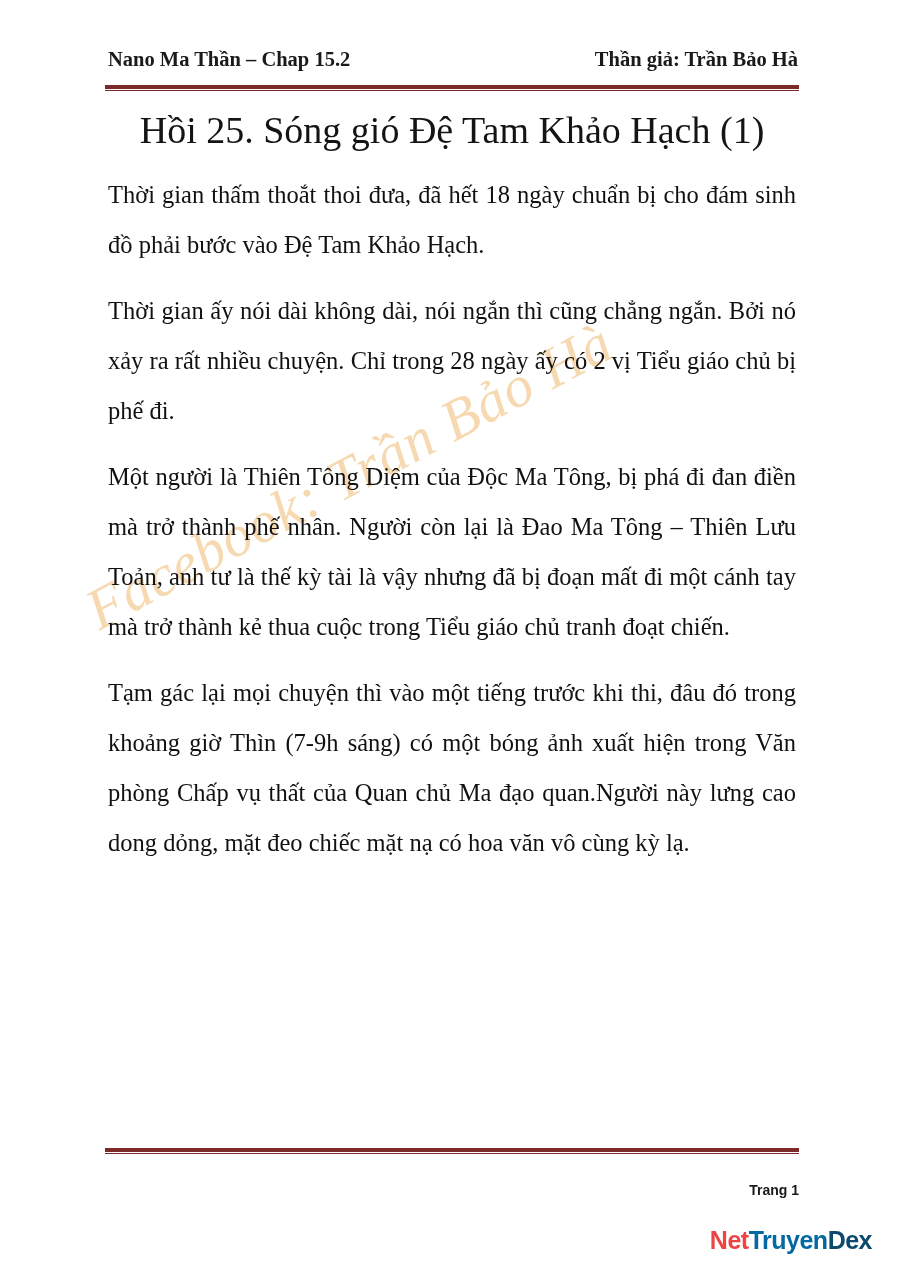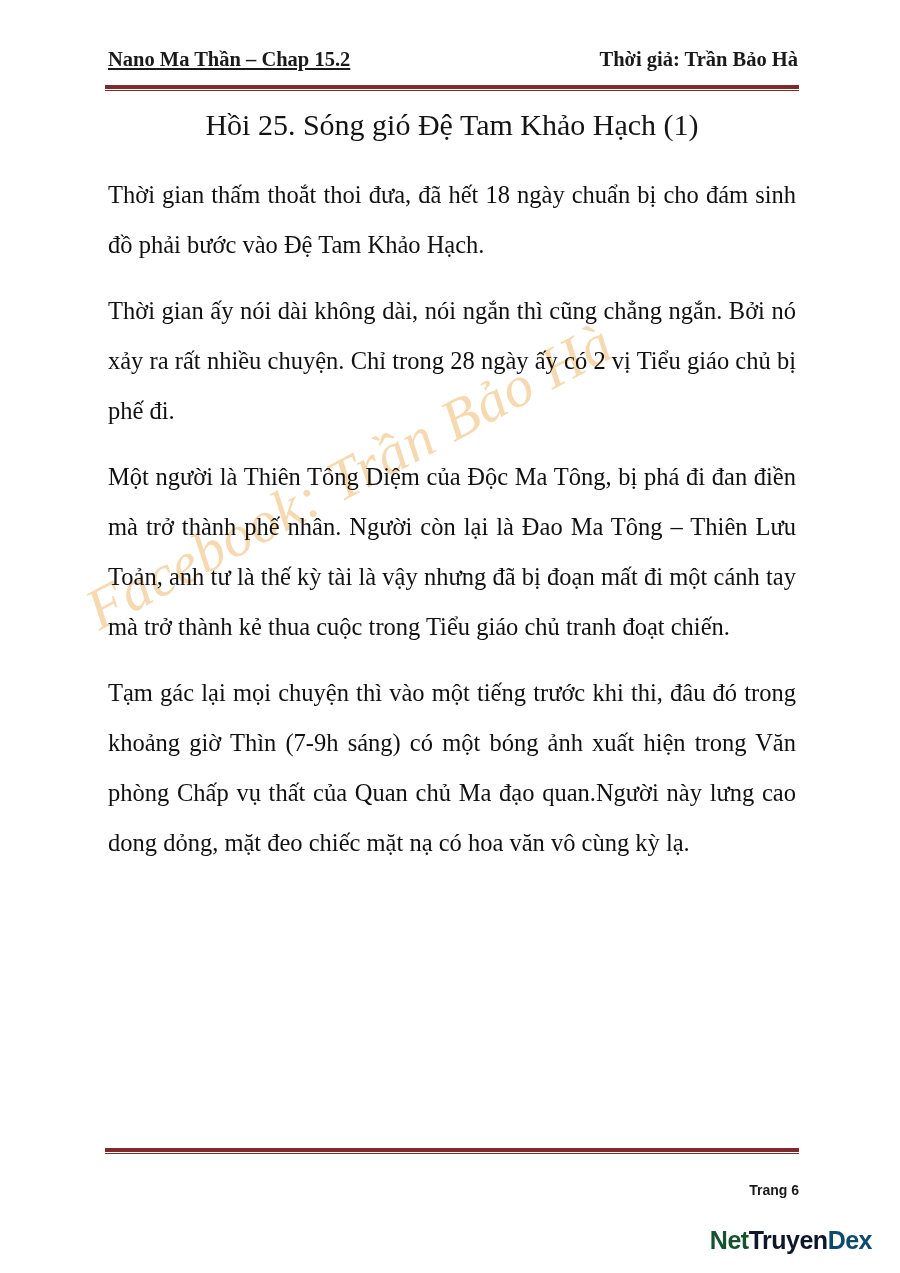--- a/index.html
+++ b/index.html
@@ -56,21 +56,21 @@
     width: 690px;
     display: flex;
     justify-content: space-between;
     align-items: baseline;
     font-family: "Liberation Serif", serif;
     font-size: 20.5px;
     font-weight: bold;
     color: #1a1a1a;
     z-index: 3;
   }
-  .header-left { white-space: nowrap; text-decoration: underline; }
+  .header-left { white-space: nowrap; }
   .header-right { white-space: nowrap; }
 
   .header-rule {
     position: absolute;
     left: 105px;
     top: 85px;
     width: 694px;
     height: 4px;
     background: #7d2a2a;
     z-index: 3;
@@ -86,21 +86,21 @@
   }
 
   
   .doc-title {
     position: absolute;
     left: 105px;
     top: 108px;
     width: 694px;
     text-align: center;
     font-family: "Liberation Serif", serif;
-    font-size: 30px;
+    font-size: 38px;
     color: #141414;
     z-index: 3;
   }
 
   
   .body-text {
     position: absolute;
     left: 108px;
     top: 170px;
     width: 688px;
@@ -154,50 +154,50 @@
     position: absolute;
     right: 28px;
     bottom: 18px;
     font-family: "Liberation Sans", sans-serif;
     font-size: 25px;
     font-weight: bold;
     letter-spacing: -0.5px;
     z-index: 4;
     white-space: nowrap;
   }
-  .brand .b-net { color: #14532d; }
-  .brand .b-truyen { color: #0f172a; }
+  .brand .b-net { color: #ef4444; }
+  .brand .b-truyen { color: #0369a1; }
   .brand .b-dex { color: #0c4a6e; }
 </style>
 </head>
 <body>
 
 <div class="page">
 
   <div class="watermark">
     <div class="watermark-text">Facebook: Trần Bảo Hà</div>
   </div>
 
   <div class="header">
     <span class="header-left">Nano Ma Thần – Chap 15.2</span>
-    <span class="header-right">Thời giả: Trần Bảo Hà</span>
+    <span class="header-right">Thần giả: Trần Bảo Hà</span>
   </div>
   <div class="header-rule"></div>
   <div class="header-rule-thin"></div>
 
   <div class="doc-title">Hồi 25. Sóng gió Đệ Tam Khảo Hạch (1)</div>
 
   <div class="body-text">
     <p class="para">Thời gian thấm thoắt thoi đưa, đã hết 18 ngày chuẩn bị cho đám sinh đồ phải bước vào Đệ Tam Khảo Hạch.</p>
     <p class="para">Thời gian ấy nói dài không dài, nói ngắn thì cũng chẳng ngắn. Bởi nó xảy ra rất nhiều chuyện. Chỉ trong 28 ngày ấy có 2 vị Tiểu giáo chủ bị phế đi.</p>
     <p class="para">Một người là Thiên Tông Diệm của Độc Ma Tông, bị phá đi đan điền mà trở thành phế nhân. Người còn lại là Đao Ma Tông – Thiên Lưu Toản, anh tư là thế kỳ tài là vậy nhưng đã bị đoạn mất đi một cánh tay mà trở thành kẻ thua cuộc trong Tiểu giáo chủ tranh đoạt chiến.</p>
     <p class="para">Tạm gác lại mọi chuyện thì vào một tiếng trước khi thi, đâu đó trong khoảng giờ Thìn (7-9h sáng) có một bóng ảnh xuất hiện trong Văn phòng Chấp vụ thất của Quan chủ Ma đạo quan.Người này lưng cao dong dỏng, mặt đeo chiếc mặt nạ có hoa văn vô cùng kỳ lạ.</p>
   </div>
 
   <div class="footer-rule"></div>
   <div class="footer-rule-thin"></div>
-  <div class="footer-page">Trang 6</div>
+  <div class="footer-page">Trang 1</div>
 
   <div class="brand">
     <span class="b-net">Net</span><span class="b-truyen">Truyen</span><span class="b-dex">Dex</span>
   </div>
 
 </div>
 
 </body></html>

